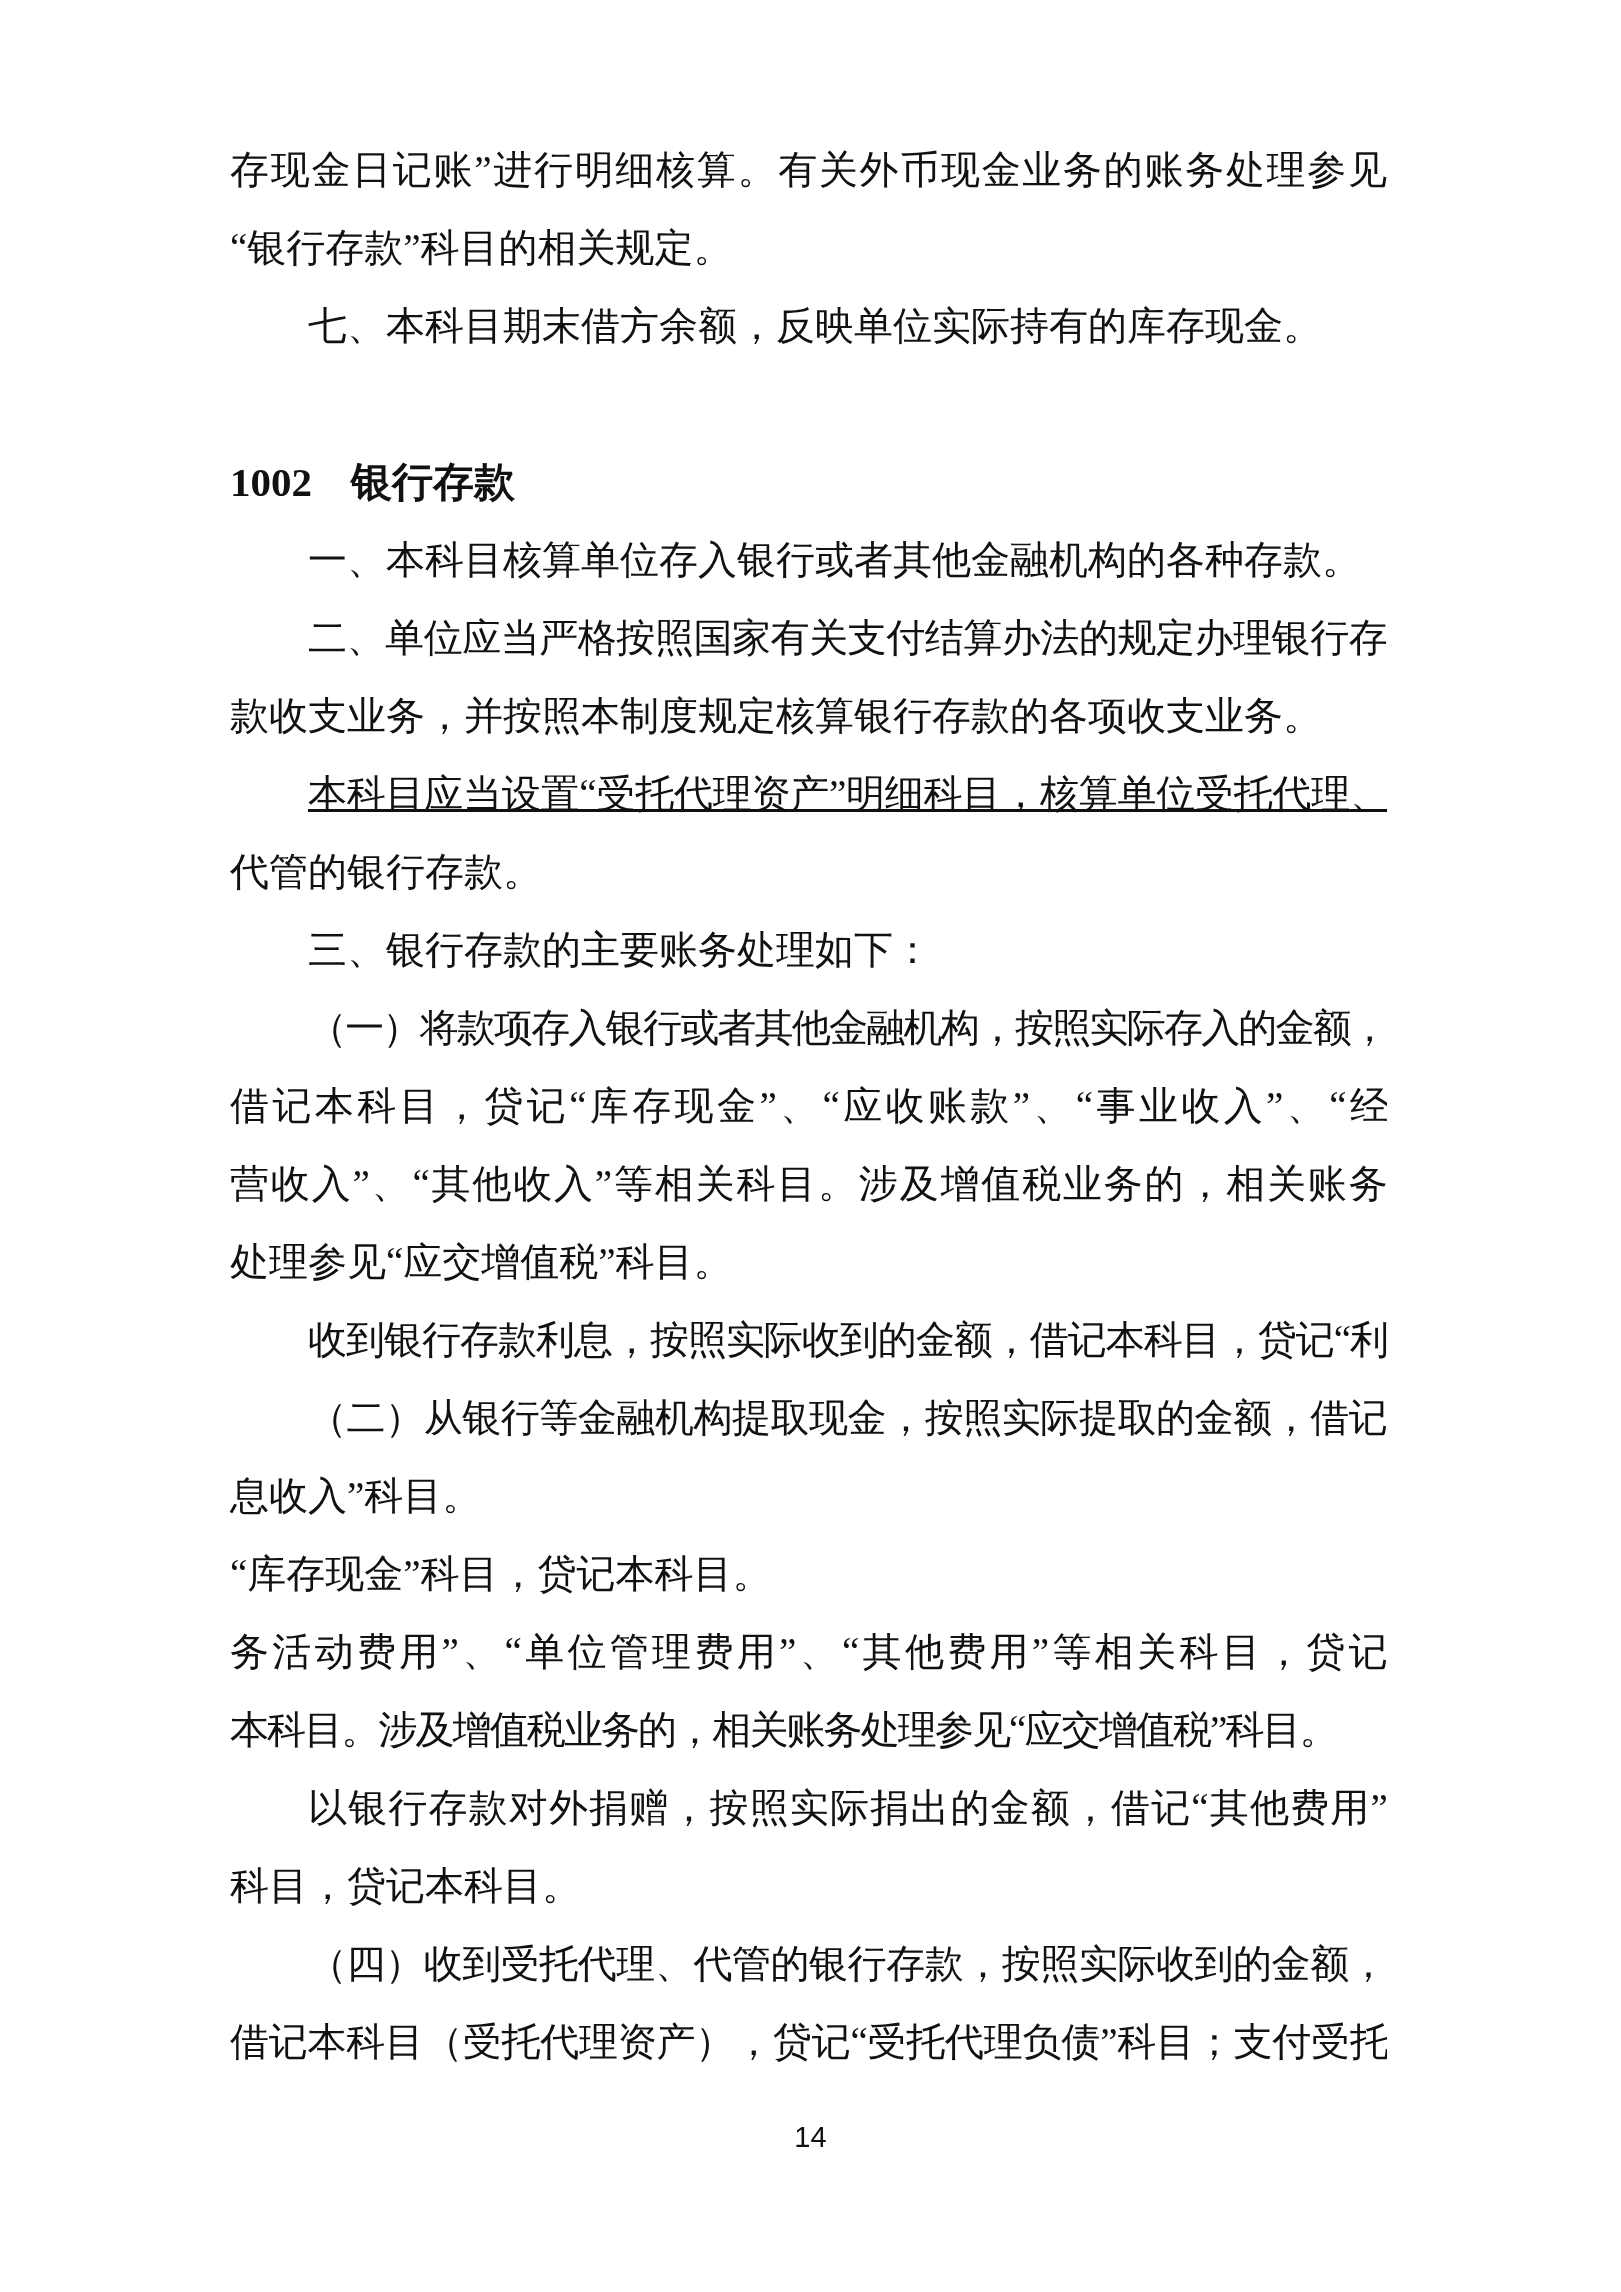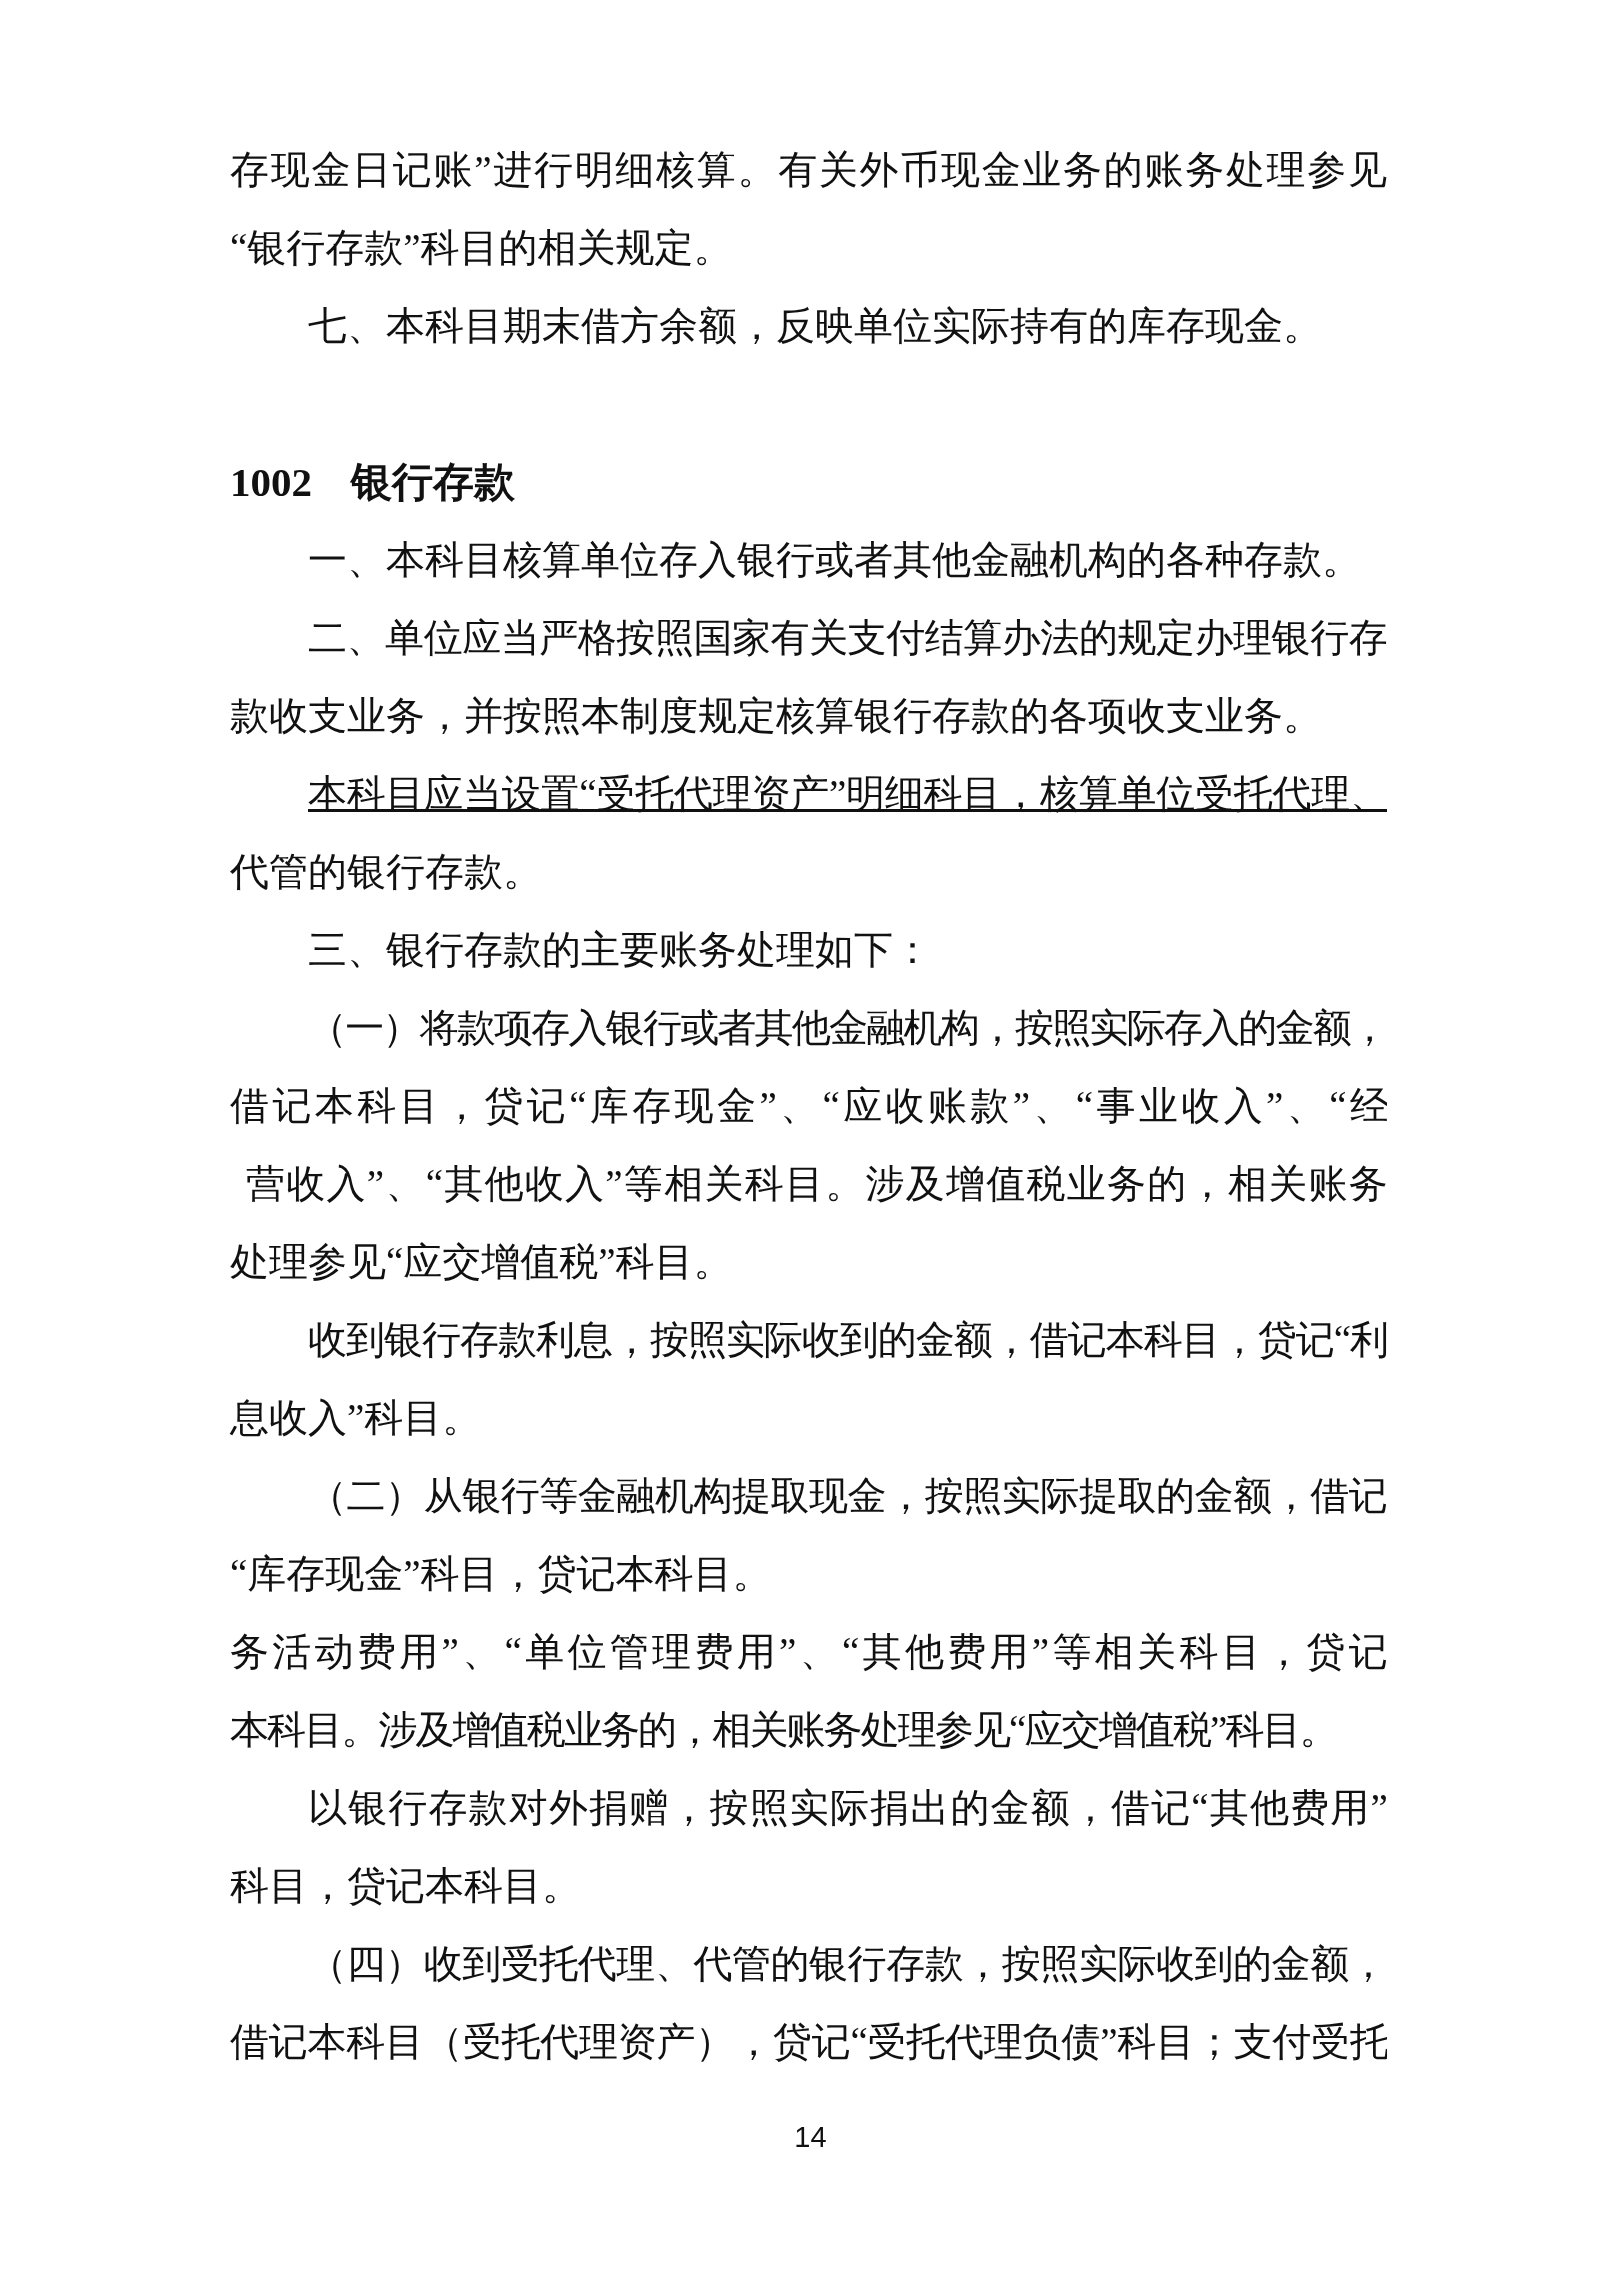--- a/index.html
+++ b/index.html
@@ -63,25 +63,25 @@
       <div class="line"></div>
       <div class="line heading"><span class="h-code">1002</span><span class="h-title">银行存款</span></div>
       <div class="line" style="padding-left: 78px;">一、本科目核算单位存入银行或者其他金融机构的各种存款。</div>
       <div class="line justify" style="padding-left: 78px; letter-spacing: -0.7px;">二、单位应当严格按照国家有关支付结算办法的规定办理银行存</div>
       <div class="line">款收支业务，并按照本制度规定核算银行存款的各项收支业务。</div>
       <div class="line justify" style="padding-left: 78px; letter-spacing: -2px; text-decoration: underline;">本科目应当设置“受托代理资产”明细科目，核算单位受托代理、</div>
       <div class="line">代管的银行存款。</div>
       <div class="line" style="padding-left: 78px;">三、银行存款的主要账务处理如下：</div>
       <div class="line justify" style="padding-left: 78px; letter-spacing: -2px;">（一）将款项存入银行或者其他金融机构，按照实际存入的金额，</div>
       <div class="line justify" style="letter-spacing: -1.9px;">借记本科目，贷记“库存现金”、“应收账款”、“事业收入”、“经</div>
-      <div class="line justify" style="letter-spacing: -0.7px; margin-left: 16px;">营收入”、“其他收入”等相关科目。涉及增值税业务的，相关账务</div>
+      <div class="line justify" style="letter-spacing: -0.7px;">营收入”、“其他收入”等相关科目。涉及增值税业务的，相关账务</div>
       <div class="line">处理参见“应交增值税”科目。</div>
       <div class="line justify" style="padding-left: 78px; letter-spacing: -2px;">收到银行存款利息，按照实际收到的金额，借记本科目，贷记“利</div>
+      <div class="line justify" style="padding-left: 78px; letter-spacing: -0.7px;">（二）从银行等金融机构提取现金，按照实际提取的金额，借记</div>
       <div class="line">息收入”科目。</div>
-      <div class="line justify" style="padding-left: 78px; letter-spacing: -0.7px;">（二）从银行等金融机构提取现金，按照实际提取的金额，借记</div>
       <div class="line">“库存现金”科目，贷记本科目。</div>
       <div class="line justify" style="letter-spacing: -0.7px;">务活动费用”、“单位管理费用”、“其他费用”等相关科目，贷记</div>
       <div class="line" style="letter-spacing: -1.9px;">本科目。涉及增值税业务的，相关账务处理参见“应交增值税”科目。</div>
       <div class="line justify" style="padding-left: 78px; letter-spacing: -0.7px;">以银行存款对外捐赠，按照实际捐出的金额，借记“其他费用”</div>
       <div class="line">科目，贷记本科目。</div>
       <div class="line justify" style="padding-left: 78px; letter-spacing: -0.7px;">（四）收到受托代理、代管的银行存款，按照实际收到的金额，</div>
       <div class="line justify" style="letter-spacing: -1.9px;">借记本科目（受托代理资产），贷记“受托代理负债”科目；支付受托</div>
     </div>
   <div class="footer">
     <span>14</span>

